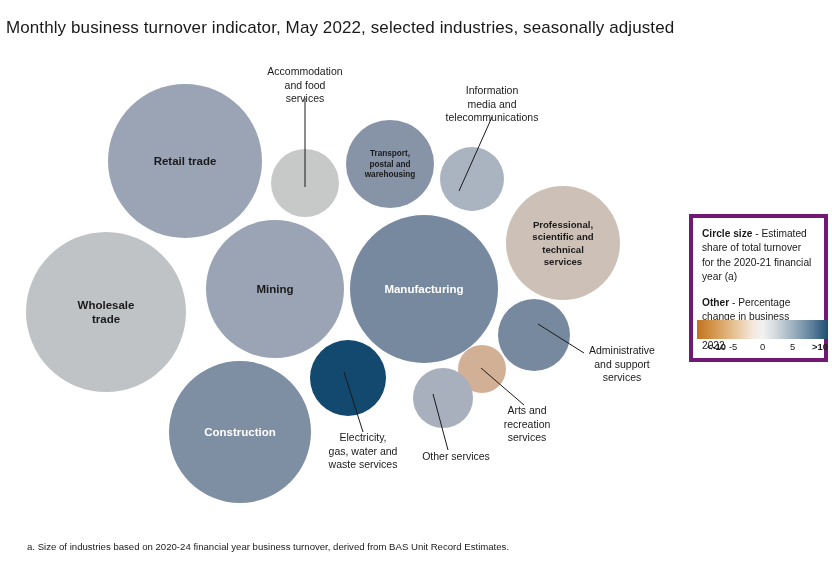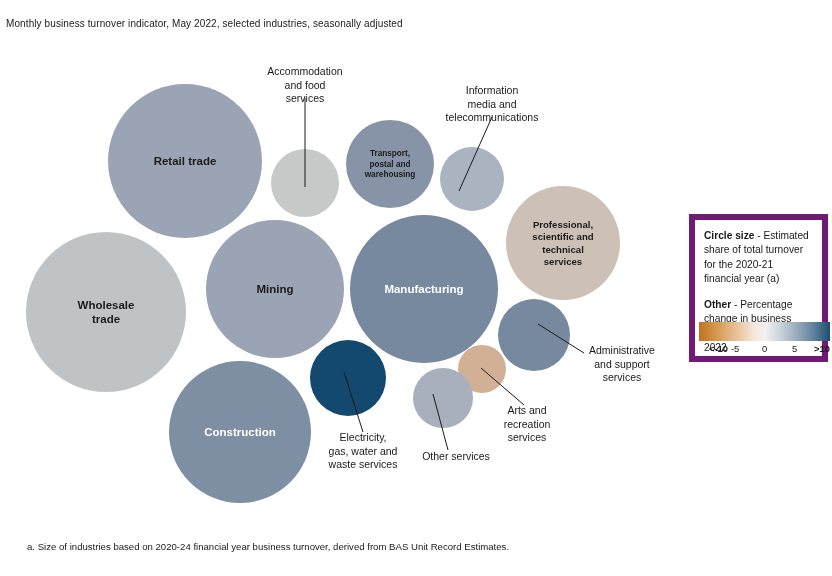--- a/index.html
+++ b/index.html
@@ -12,21 +12,21 @@
     height: 576px;
     font-family: "Liberation Sans", sans-serif;
     color: #1a1a1a;
     position: relative;
     overflow: hidden;
   }
   #chart-title {
     position: absolute;
     left: 6px;
     top: 18px;
-    font-size: 10px;
+    font-size: 17px;
     color: #1a1a1a;
     white-space: nowrap;
     letter-spacing: 0.1px;
   }
   #bubble-canvas {
     position: absolute;
     left: 0;
     top: 46px;
     width: 680px;
     height: 470px;
@@ -45,21 +45,21 @@
     stroke: #1a1a1a;
     stroke-width: 1;
     fill: none;
   }
   #legend-box {
     position: absolute;
     left: 689px;
     top: 214px;
     width: 139px;
     height: 148px;
-    border: 6px solid #701a75;
+    border: 4px solid #701a75;
     background: #ffffff;
     box-sizing: border-box;
     padding: 9px 12px 0 9px;
   }
   .legend-para {
     font-size: 10.2px;
     line-height: 14.4px;
     color: #1a1a1a;
     margin: 0 0 11px 0;
   }

